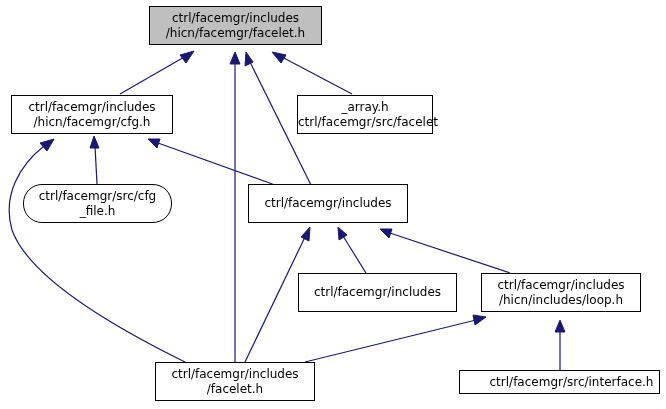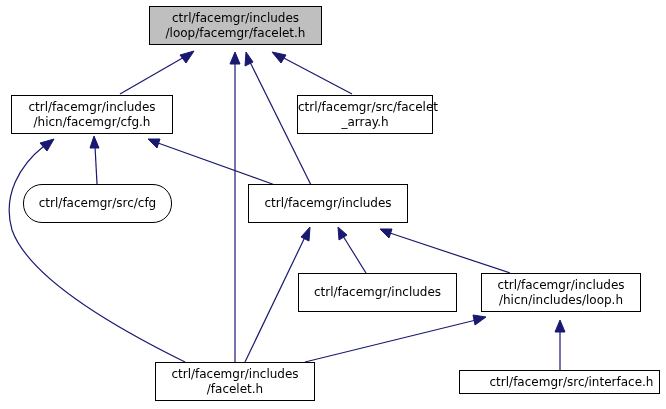--- a/index.html
+++ b/index.html
@@ -72,35 +72,36 @@
   </g>
 
   <g>
     <path class="e" d="M560,370 L560,330" fill="none" stroke="#191970" stroke-width="1.2"></path>
     <polygon class="a" points="560,320 555,332 565,332" fill="#191970" stroke="#191970"></polygon>
   </g>
 </svg>
 
 <div class="node current" style="left:149px;top:6px;width:173px;height:39px;">
   <span>ctrl/facemgr/includes</span>
-  <span>/loop/facemgr/facelet.h</span>
+  <span>/hicn/facemgr/facelet.h</span>
 </div>
 
 <div class="node" style="left:11px;top:95px;width:162px;height:39px;">
   <span>ctrl/facemgr/includes</span>
   <span>/hicn/facemgr/cfg.h</span>
 </div>
 
 <div class="node" style="left:297px;top:95px;width:136px;height:39px;">
+  <span>_array.h</span>
   <span>ctrl/facemgr/src/facelet</span>
-  <span>_array.h</span>
 </div>
 
 <div class="node" style="left:23px;top:184px;width:149px;height:39px;border-radius:19px;">
   <span>ctrl/facemgr/src/cfg</span>
+  <span>_file.h</span>
 </div>
 
 <div class="node" style="left:248px;top:184px;width:160px;height:39px;">
   <span>ctrl/facemgr/includes</span>
 </div>
 
 <div class="node" style="left:298px;top:273px;width:159px;height:39px;">
   <span>ctrl/facemgr/includes</span>
 </div>
 

